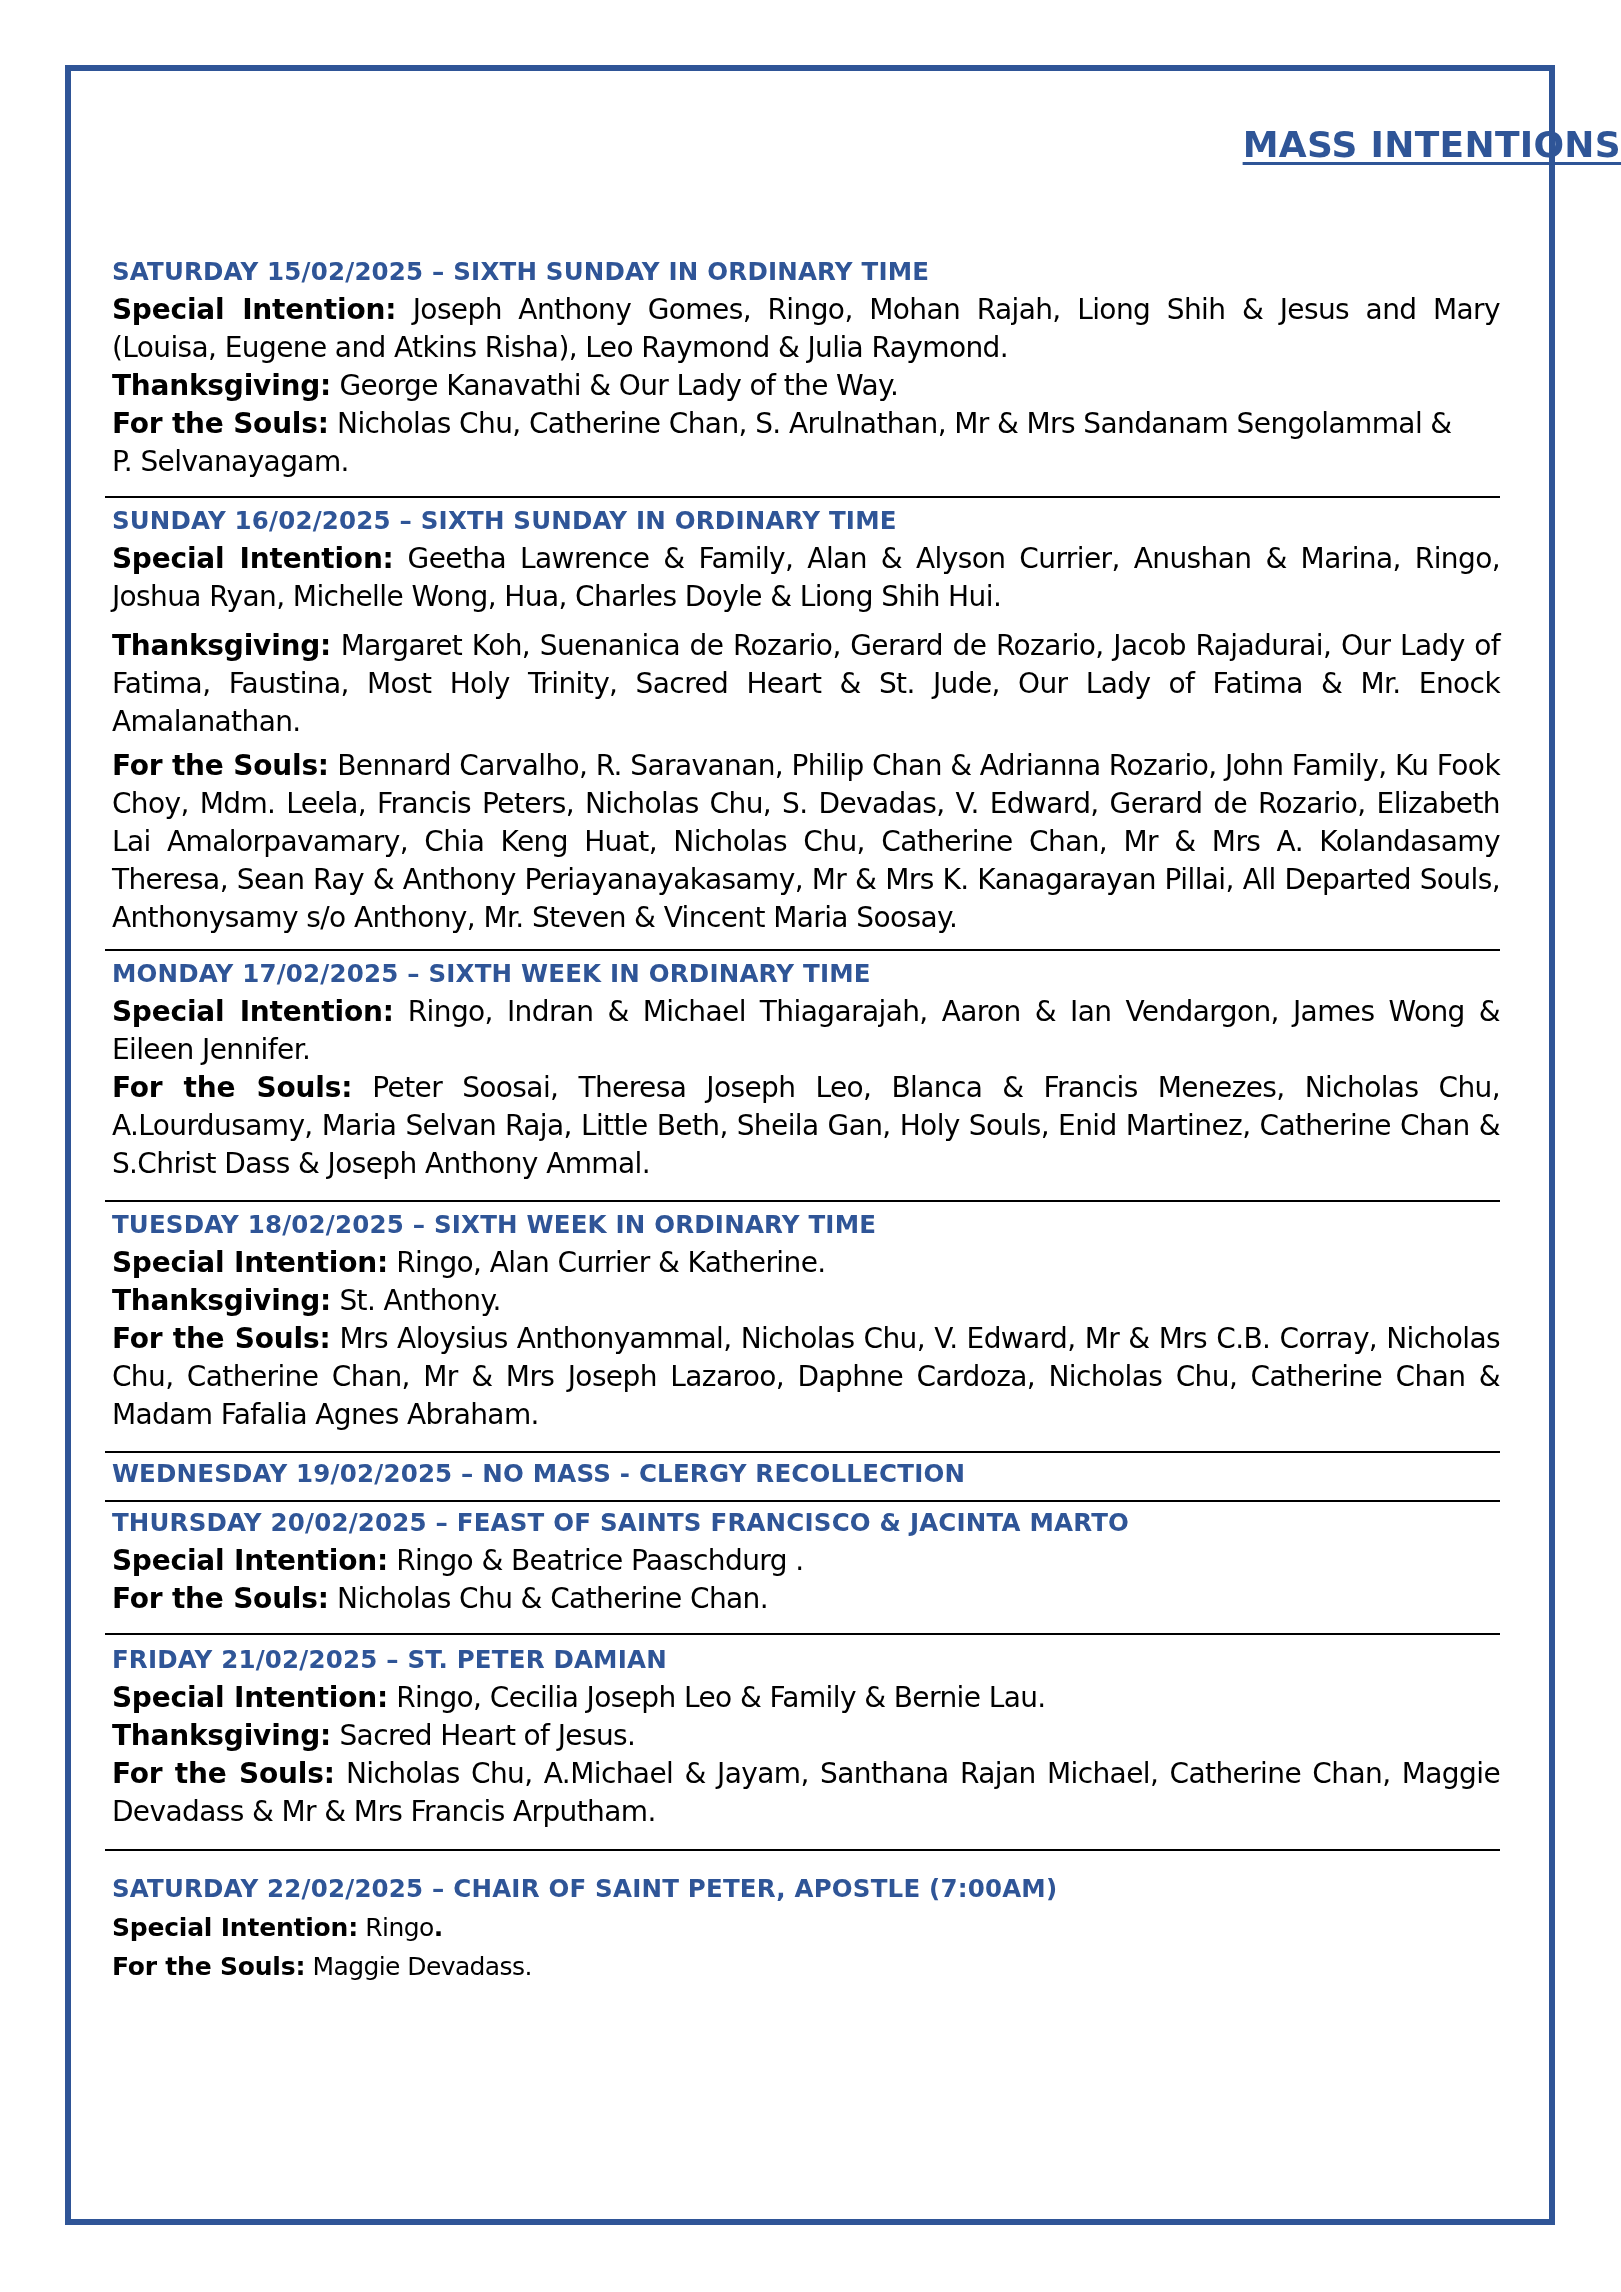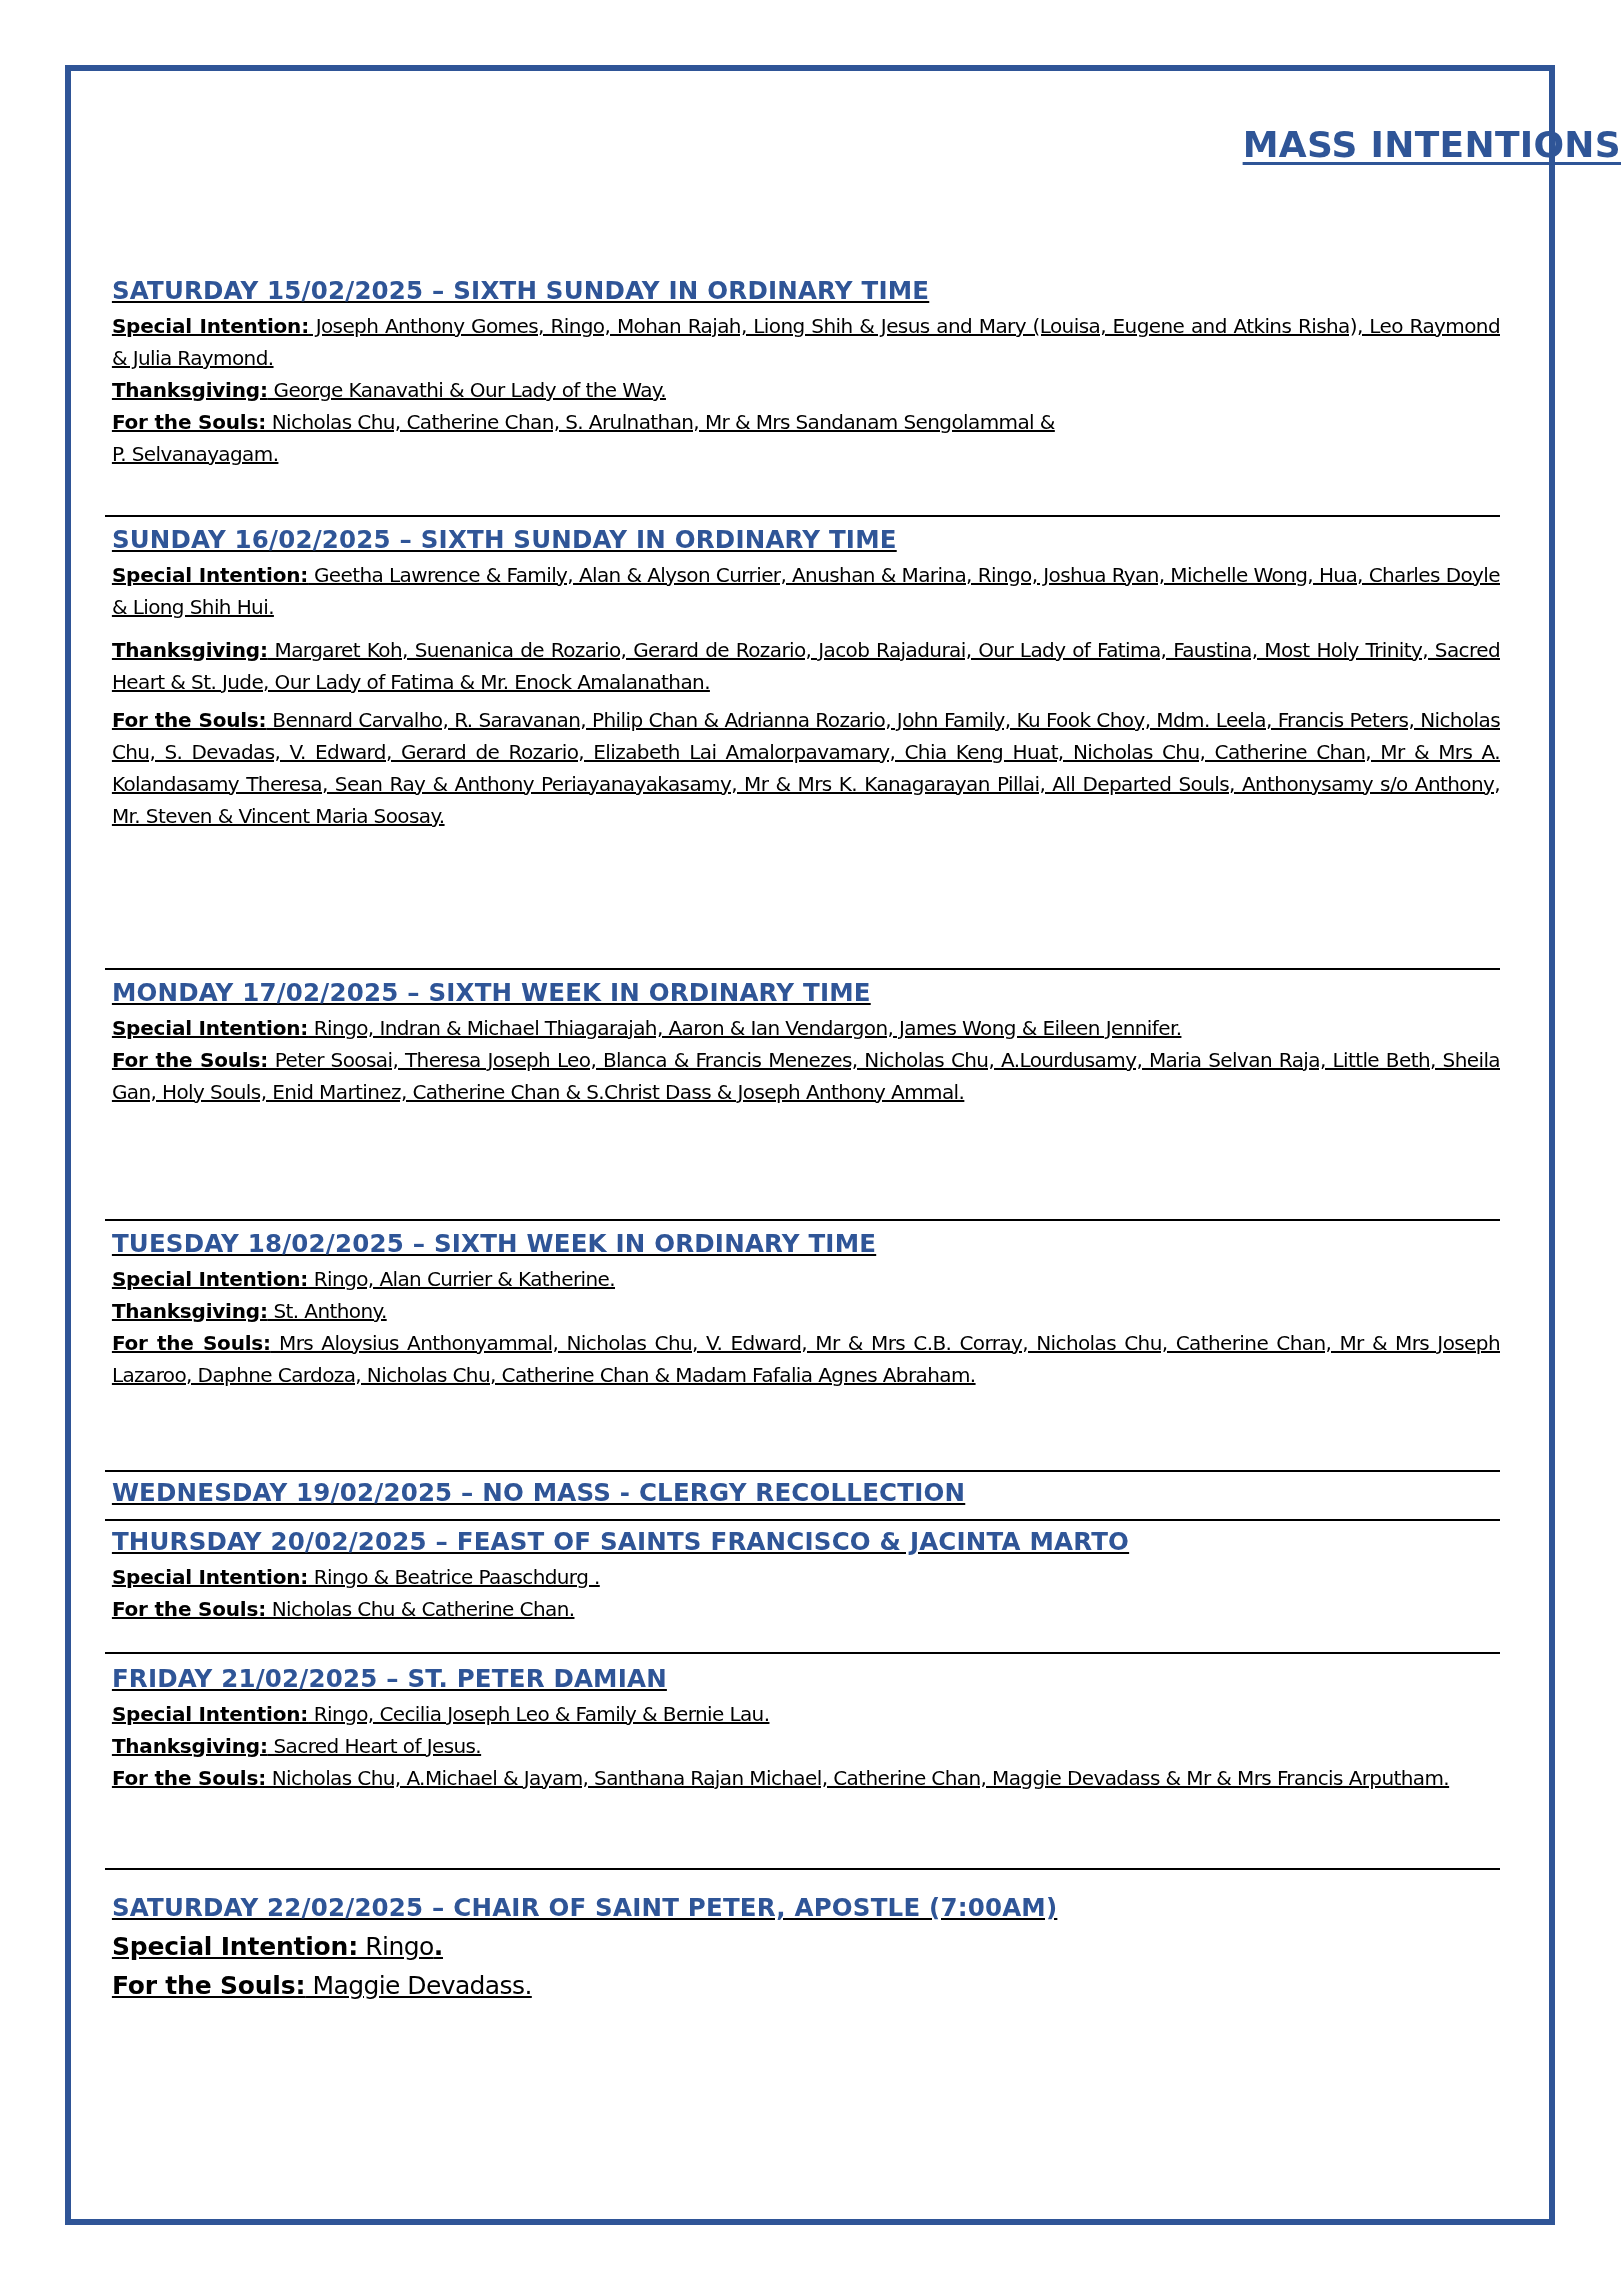--- a/index.html
+++ b/index.html
@@ -12,32 +12,32 @@
   .title {
     position: absolute; left: 0; right: 0; top: 124px;
     text-align: right;
     font-family: "DejaVu Sans", sans-serif;
     font-weight: bold; font-size: 36px; color: #2F5597;
     letter-spacing: 0.3px;
     margin-left: 32px;
   }
   .title span { text-decoration: underline; text-decoration-thickness: 2.9px; text-underline-offset: 4.9px; }
   .content {
-    position: absolute; left: 105px; top: 272px; width: 1395px; text-decoration: underline;
+    position: absolute; left: 105px; top: 253px; width: 1395px;
   }
   .section { padding: 0 0 0 6.9px; border-bottom: 2px solid #000; }
   .section.last { border-bottom: none; }
   .heading {
     font-family: "DejaVu Sans", sans-serif; font-weight: bold;
     font-size: 24.5px; color: #2F5597; line-height: 38px;
     letter-spacing: 0.2px;
   }
   .para {
-    font-family: "DejaVu Sans", sans-serif; font-size: 20px; color: #000;
-    line-height: 32px; text-align: justify; letter-spacing: -0.6px;
+    font-family: "DejaVu Sans", sans-serif; font-size: 28px; color: #000;
+    line-height: 38px; text-align: justify; letter-spacing: -0.6px;
   }
   .para .label { font-weight: bold; letter-spacing: -0.2px; }
   .gap-before { margin-top: 10.8px; }
   .gap-before-lg { margin-top: 6px; }
   .sec-sat1 { height: 243px; padding-top: 0; }
   .sec-sun { height: 447px; padding-top: 3.9px; }
   .sec-mon { height: 245px; padding-top: 3.9px; }
   .sec-tue { height: 245px; padding-top: 3.9px; }
   .sec-wed { height: 45px; padding-top: 2px; }
   .sec-thu { height: 129px; padding-top: 2px; }

